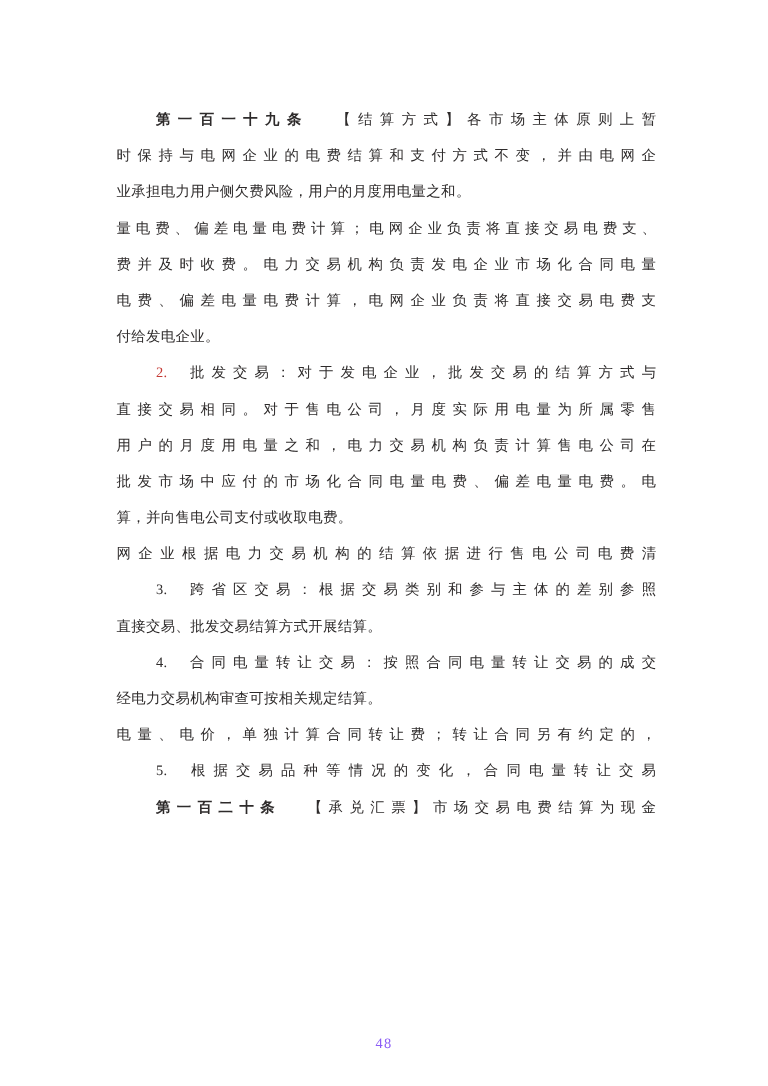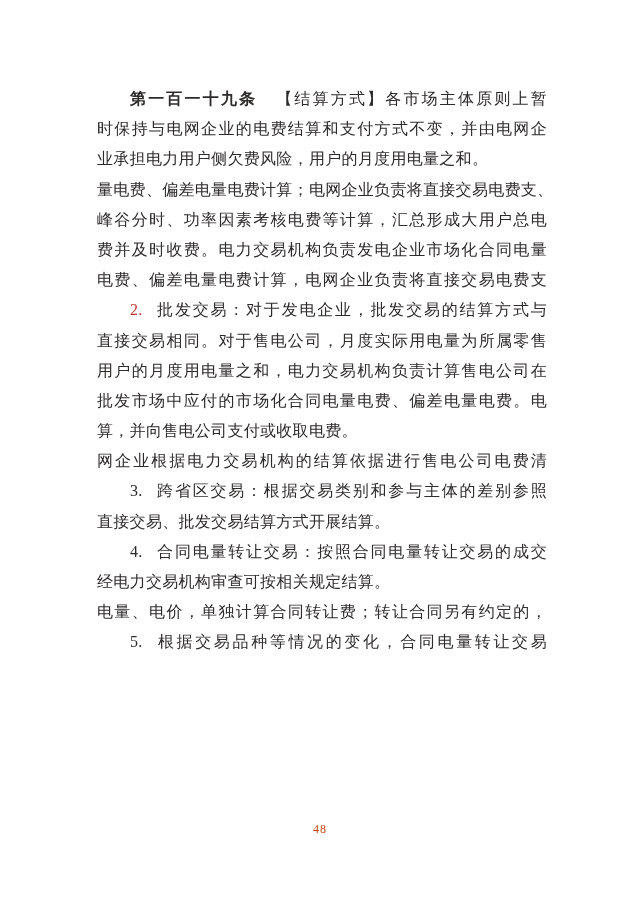--- a/index.html
+++ b/index.html
@@ -22,21 +22,21 @@
   }
   .textblock {
     position: absolute;
     left: 97px;
     top: 84px;
     width: 450px;
   }
   .line {
     height: 30.2px;
     line-height: 30.2px;
-    font-size: 16px;
+    font-size: 12px;
     letter-spacing: 0.3px;
     text-align: justify;
     text-align-last: justify;
     white-space: nowrap;
   }
   .line.last {
     text-align-last: left;
   }
   .line.first {
     padding-left: 33px;
@@ -51,46 +51,46 @@
   .num {
     margin-right: 13px;
   }
   .num.red {
     color: var(--accent-red, #c43a35);
   }
   .page-num {
     position: absolute;
     left: 0;
     right: 0;
-    top: 822px;
+    top: 862px;
     text-align: center;
     font-size: 12px;
     letter-spacing: 1px;
-    color: #c2410c;
+    color: #8b5cf6;
   }
 </style>
 </head>
 <body style="color: rgb(46, 43, 43); background: rgb(255, 255, 255);">
 
 <div class="sheet">
   <div class="textblock">
 
     <div>
       <div class="line first">
         <span class="head">第一百一十九条</span><span class="gap"></span><span>【结算方式】各市场主体原则上暂</span>
       </div>
       <div class="line">时保持与电网企业的电费结算和支付方式不变，并由电网企</div>
       <div class="line last">业承担电力用户侧欠费风险，用户的月度用电量之和。</div>
     </div>
 
     <div>
       <div class="line">量电费、偏差电量电费计算；电网企业负责将直接交易电费支、</div>
-      <div class="line">峰谷分时、功率因素考核电费等计算，汇总形成大用户总电</div>
       <div class="line">费并及时收费。电力交易机构负责发电企业市场化合同电量</div>
       <div class="line">电费、偏差电量电费计算，电网企业负责将直接交易电费支</div>
+      <div class="line last">付给发电企业。</div>
     </div>
 
     <div>
       <div class="line first">
         <span class="num red">2.</span><span>批发交易：对于发电企业，批发交易的结算方式与</span>
       </div>
       <div class="line">直接交易相同。对于售电公司，月度实际用电量为所属零售</div>
       <div class="line">用户的月度用电量之和，电力交易机构负责计算售电公司在</div>
       <div class="line">批发市场中应付的市场化合同电量电费、偏差电量电费。电</div>
       <div class="line last">算，并向售电公司支付或收取电费。</div>
@@ -112,18 +112,21 @@
       <div class="line">电量、电价，单独计算合同转让费；转让合同另有约定的，</div>
     </div>
 
     <div>
       <div class="line first">
         <span class="num">5.</span><span>根据交易品种等情况的变化，合同电量转让交易</span>
       </div>
     </div>
 
     <div>
+      <div class="line first">
+        <span class="head">第一百二十条</span><span class="gap"></span><span>【承兑汇票】市场交易电费结算为现金</span>
+      </div>
     </div>
 
   </div>
 
   <div class="page-num">48</div>
 </div>
 
 </body></html>

